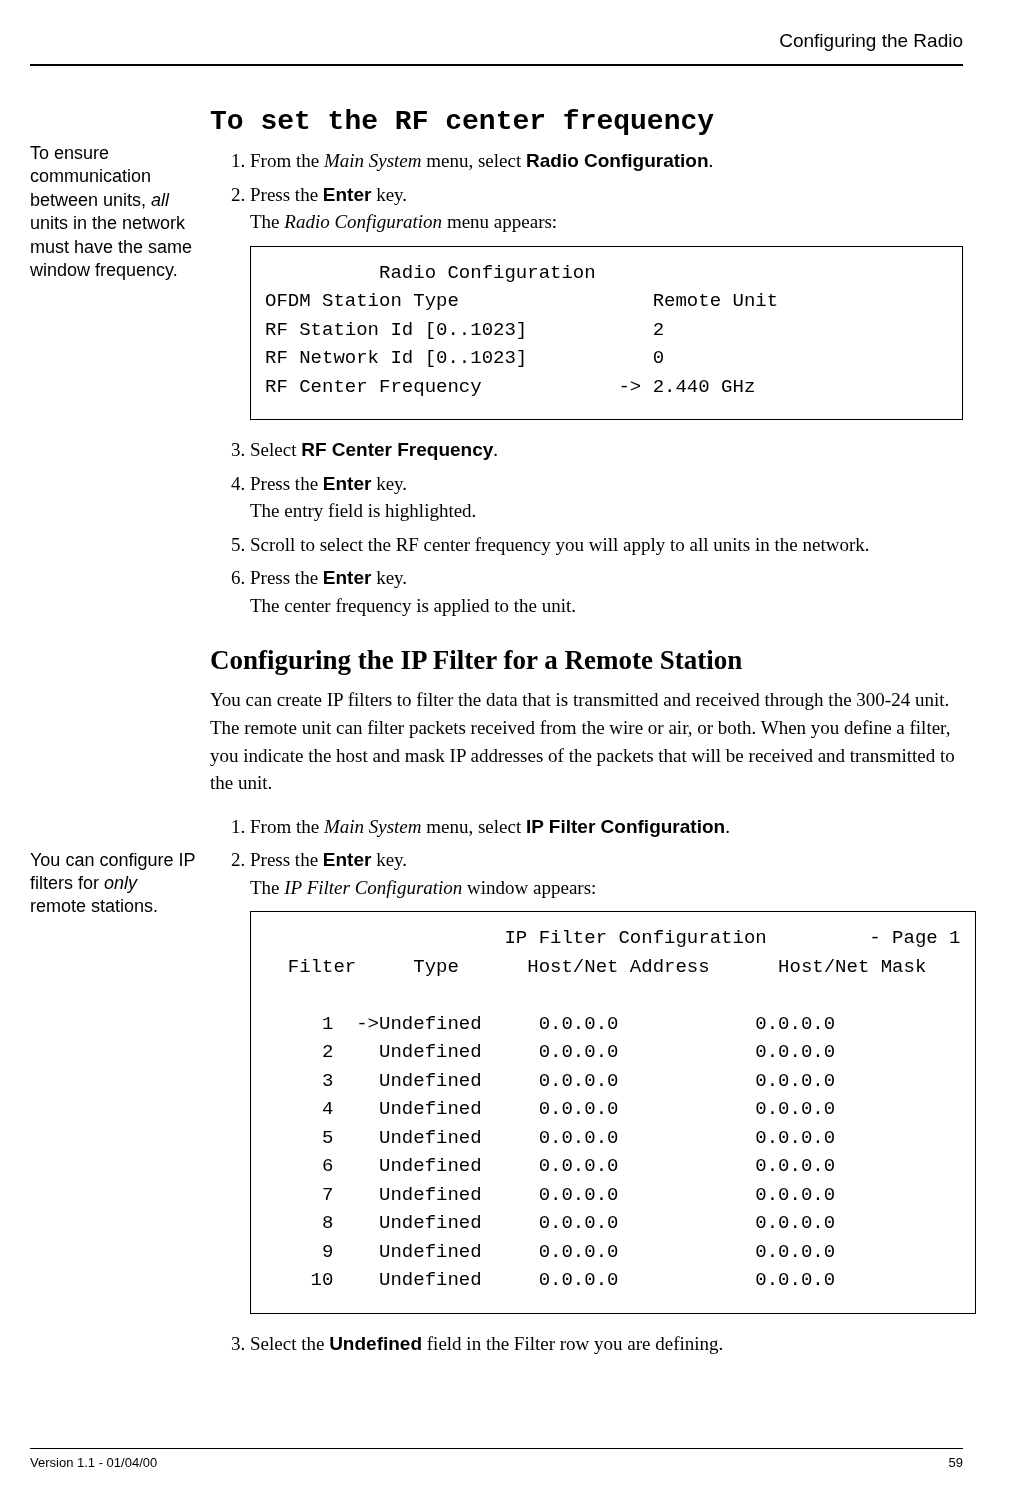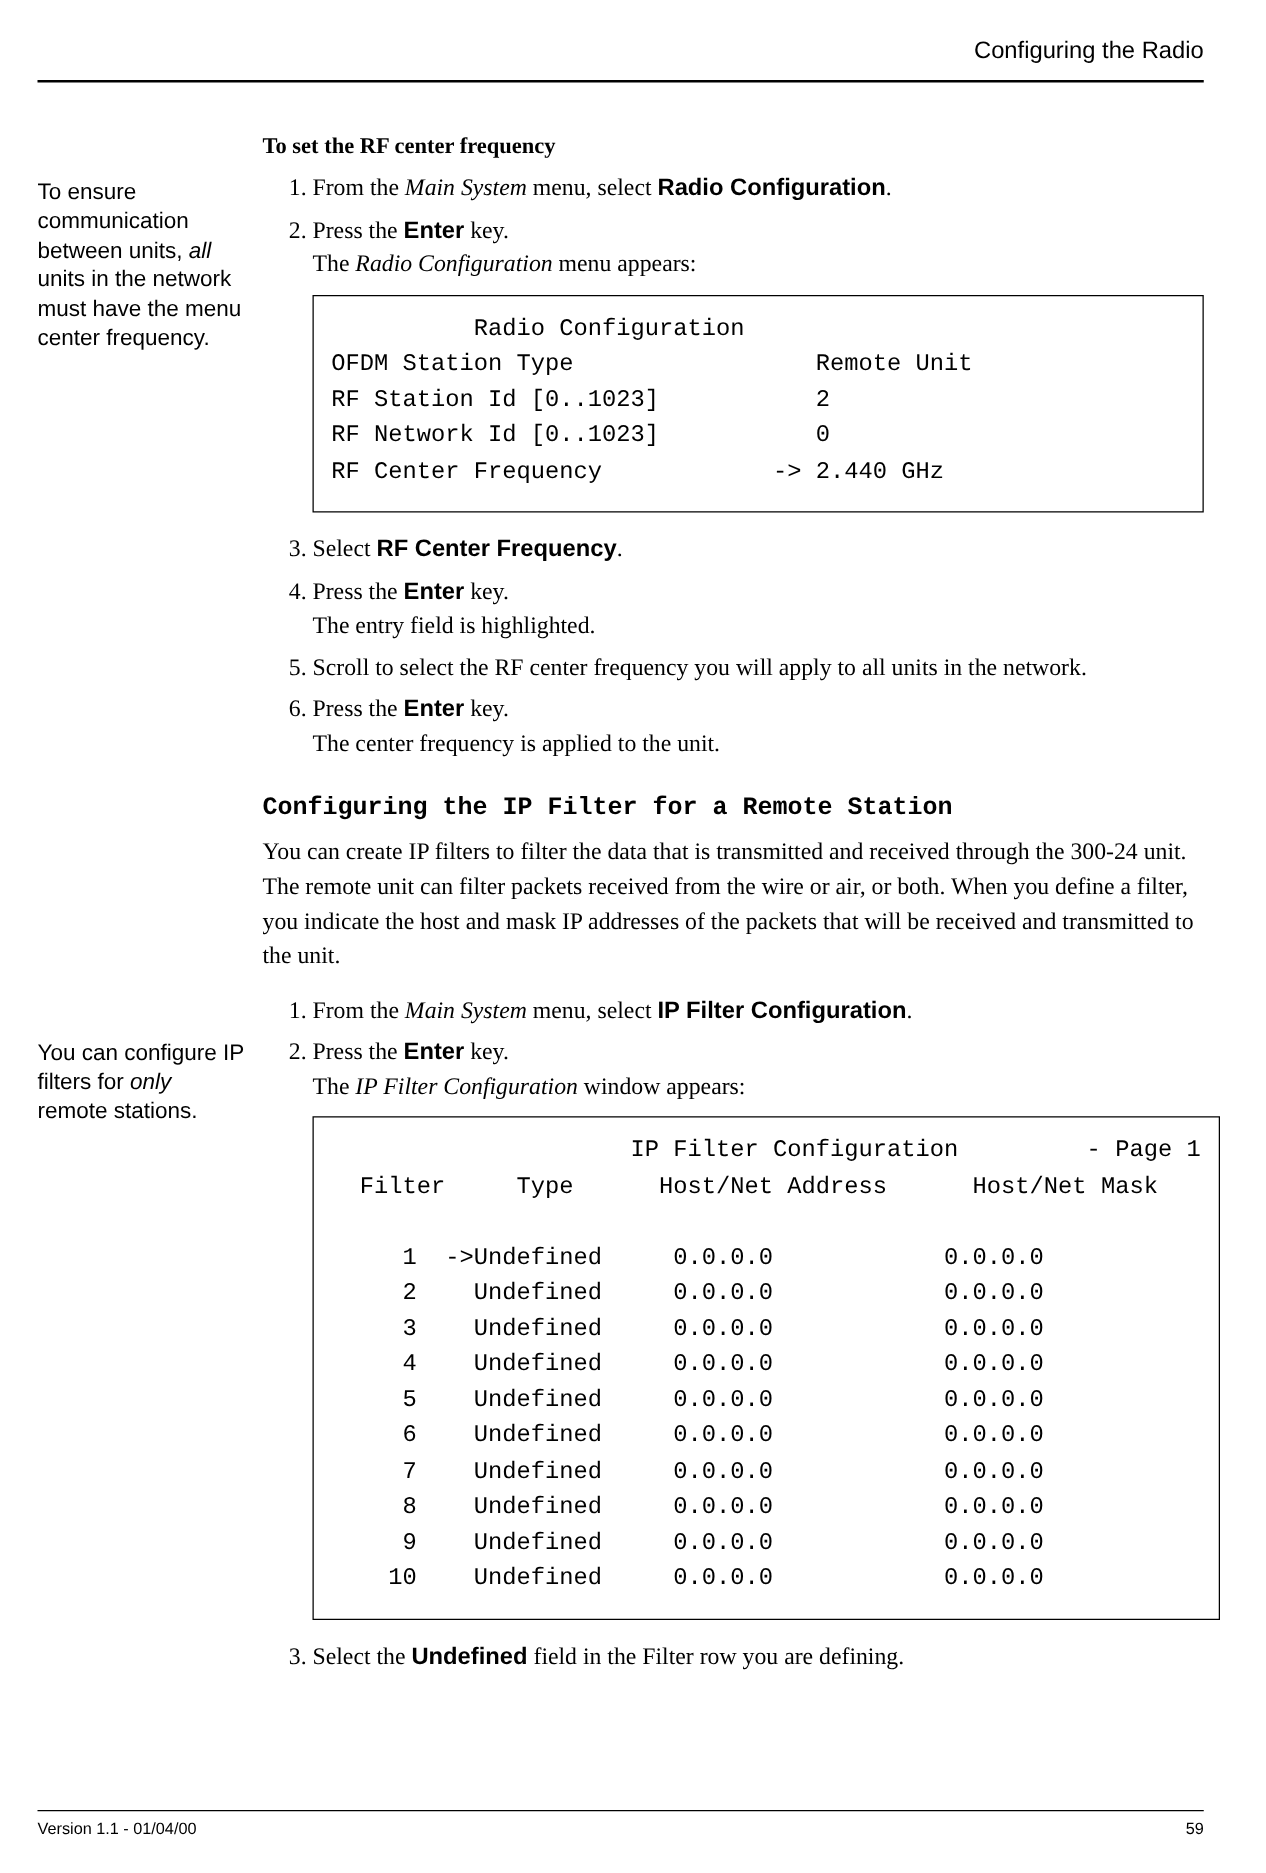--- a/index.html
+++ b/index.html
@@ -40,29 +40,29 @@
   .body-col {
     flex: 1;
   }
   .margin-note {
     font-family: Arial, Helvetica, sans-serif;
     font-size: 18px;
     line-height: 1.3;
   }
   .margin-note .ital { font-style: italic; }
   h3.sans {
-    font-family: Liberation Serif, serif;
+    font-family: Liberation Mono, monospace;
     font-weight: bold;
-    font-size: 18px;
+    font-size: 28px;
     margin: 0 0 10px 0;
   }
   h2.sans {
-    font-family: Liberation Mono, monospace;
+    font-family: Liberation Serif, serif;
     font-weight: bold;
-    font-size: 20px;
+    font-size: 27px;
     margin: 26px 0 10px 0;
   }
   ol.steps {
     margin: 0;
     padding-left: 40px;
   }
   ol.steps > li {
     margin-bottom: 6px;
     line-height: 1.45;
   }
@@ -102,21 +102,21 @@
 </head>
 <body>
 
 <div class="page">
   <div class="header-title">Configuring the Radio</div>
   <div class="header-line"></div>
 
   <div class="content-area">
     <div class="margin-col">
       <div class="margin-note" style="margin-top:36px;">
-        <span>To ensure communication between units, </span><span class="ital">all</span><span> units in the network must have the menu center frequency.</span>
+        <span>To ensure communication between units, </span><span class="ital">all</span><span> units in the network must have the same window frequency.</span>
       </div>
     </div>
     <div class="body-col">
       <h3 class="sans">To set the RF center frequency</h3>
       <ol class="steps">
         <li>
           <span>From the </span><span class="serif-i">Main System</span><span> menu, select </span><span class="sans-b">Radio Configuration</span><span>.</span>
         </li>
         <li>
           <span>Press the </span><span class="sans-b">Enter</span><span> key.</span><br>

